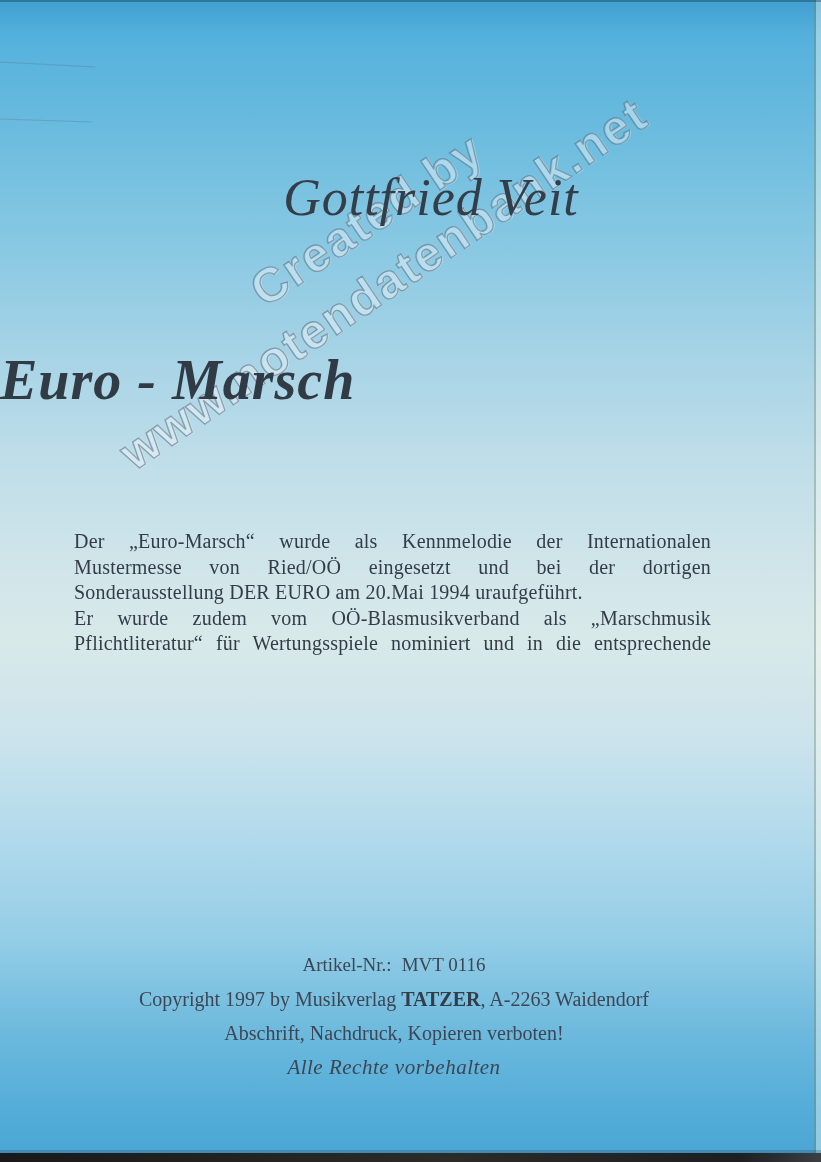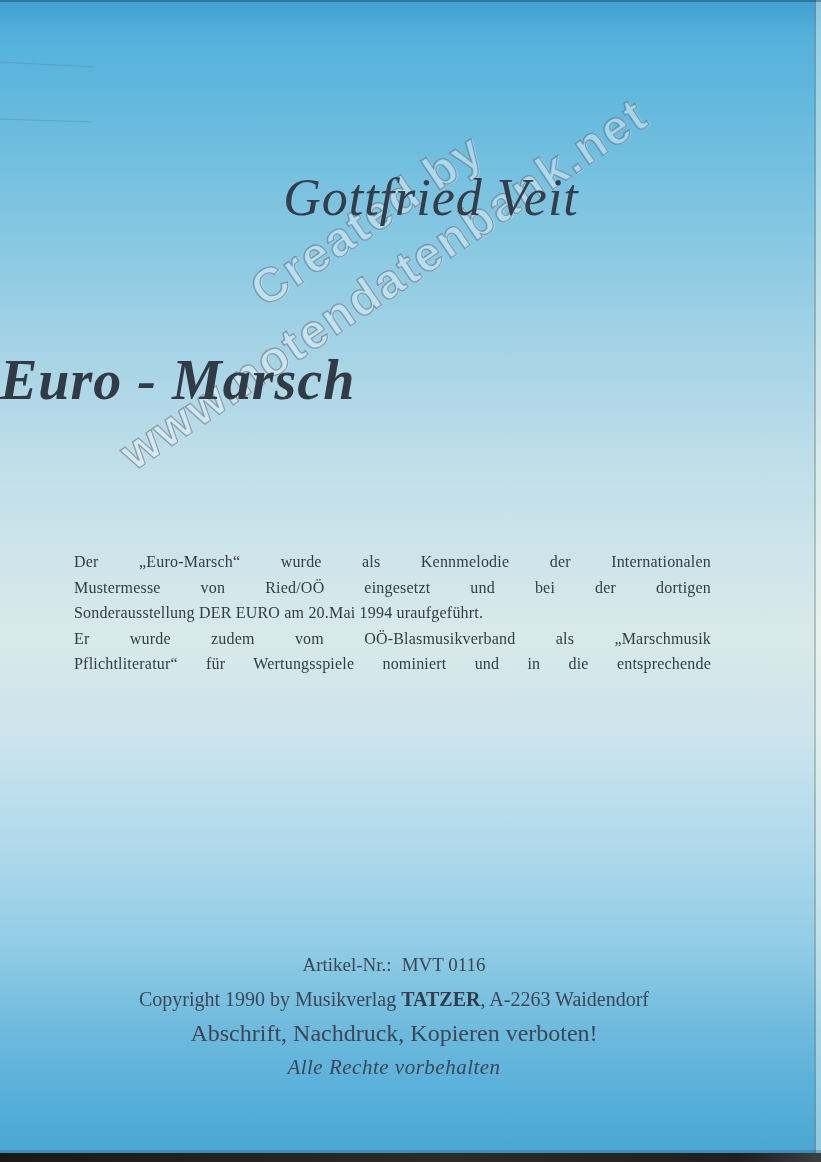--- a/index.html
+++ b/index.html
@@ -93,25 +93,24 @@
     position: absolute; left: 0; top: 352px; width: 800px;
     text-align: left;
     font-weight: bold; font-style: italic;
     font-size: 56px;
     color: #313b46;
     letter-spacing: 1px;
     line-height: 1;
   }
   .paragraph {
     position: absolute; left: 74px; top: 529px; width: 637px;
-    font-size: 16px;
+    font-size: 20px;
     line-height: 25.5px;
     color: #333c48;
     letter-spacing: 0.2px;
-    margin-top: 20px;
   }
   .para-line {
     text-align: justify;
     text-align-last: justify;
   }
   .paragraph .para-line:nth-child(3),
   .paragraph .para-line:nth-child(6) {
     text-align: left;
     text-align-last: left;
   }
@@ -120,21 +119,21 @@
     position: absolute; left: 60px; top: 948px; width: 668px;
     text-align: center;
     color: #3c4654;
     line-height: 34px;
   }
   .footer-line { white-space: nowrap; }
   .article-line { font-size: 19px; }
   .article-num { margin-left: 10px; }
   .copyright-line { font-size: 20px; }
   .publisher { font-weight: bold; color: #333d49; }
-  .prohibition-line { font-size: 24px; }
+  .prohibition-line { font-size: 20px; }
   .rights-line { font-size: 21px; font-style: italic; letter-spacing: 0.5px; }
 </style>
 </head>
 <body>
 
 <div id="scan-page">
 
   <div class="wm wm-line1">Created by</div>
   <div class="wm wm-line2">www.notendatenbank.net</div>
 
@@ -148,21 +147,21 @@
     <div class="para-line">Sonderausstellung DER EURO am 20.Mai 1994 uraufgeführt.</div>
     <div class="para-line">Er wurde zudem vom OÖ-Blasmusikverband als „Marschmusik</div>
     <div class="para-line">Pflichtliteratur“ für Wertungsspiele nominiert und in die entsprechende</div>
   </div>
 
   <div class="footer">
     <div class="footer-line article-line">
       <span>Artikel-Nr.:</span><span class="article-num">MVT 0116</span>
     </div>
     <div class="footer-line copyright-line">
-      <span>Copyright 1990 by Musikverlag </span><span class="publisher">TATZER</span><span>, A-2263 Waidendorf</span>
+      <span>Copyright 1997 by Musikverlag </span><span class="publisher">TATZER</span><span>, A-2263 Waidendorf</span>
     </div>
     <div class="footer-line prohibition-line">Abschrift, Nachdruck, Kopieren verboten!</div>
     <div class="footer-line rights-line">Alle Rechte vorbehalten</div>
   </div>
 
   <div class="scratch scratch-1"></div>
   <div class="scratch scratch-2"></div>
   <div class="fold-right-light"></div>
   <div class="fold-right"></div>
   <div class="edge-top"></div>

